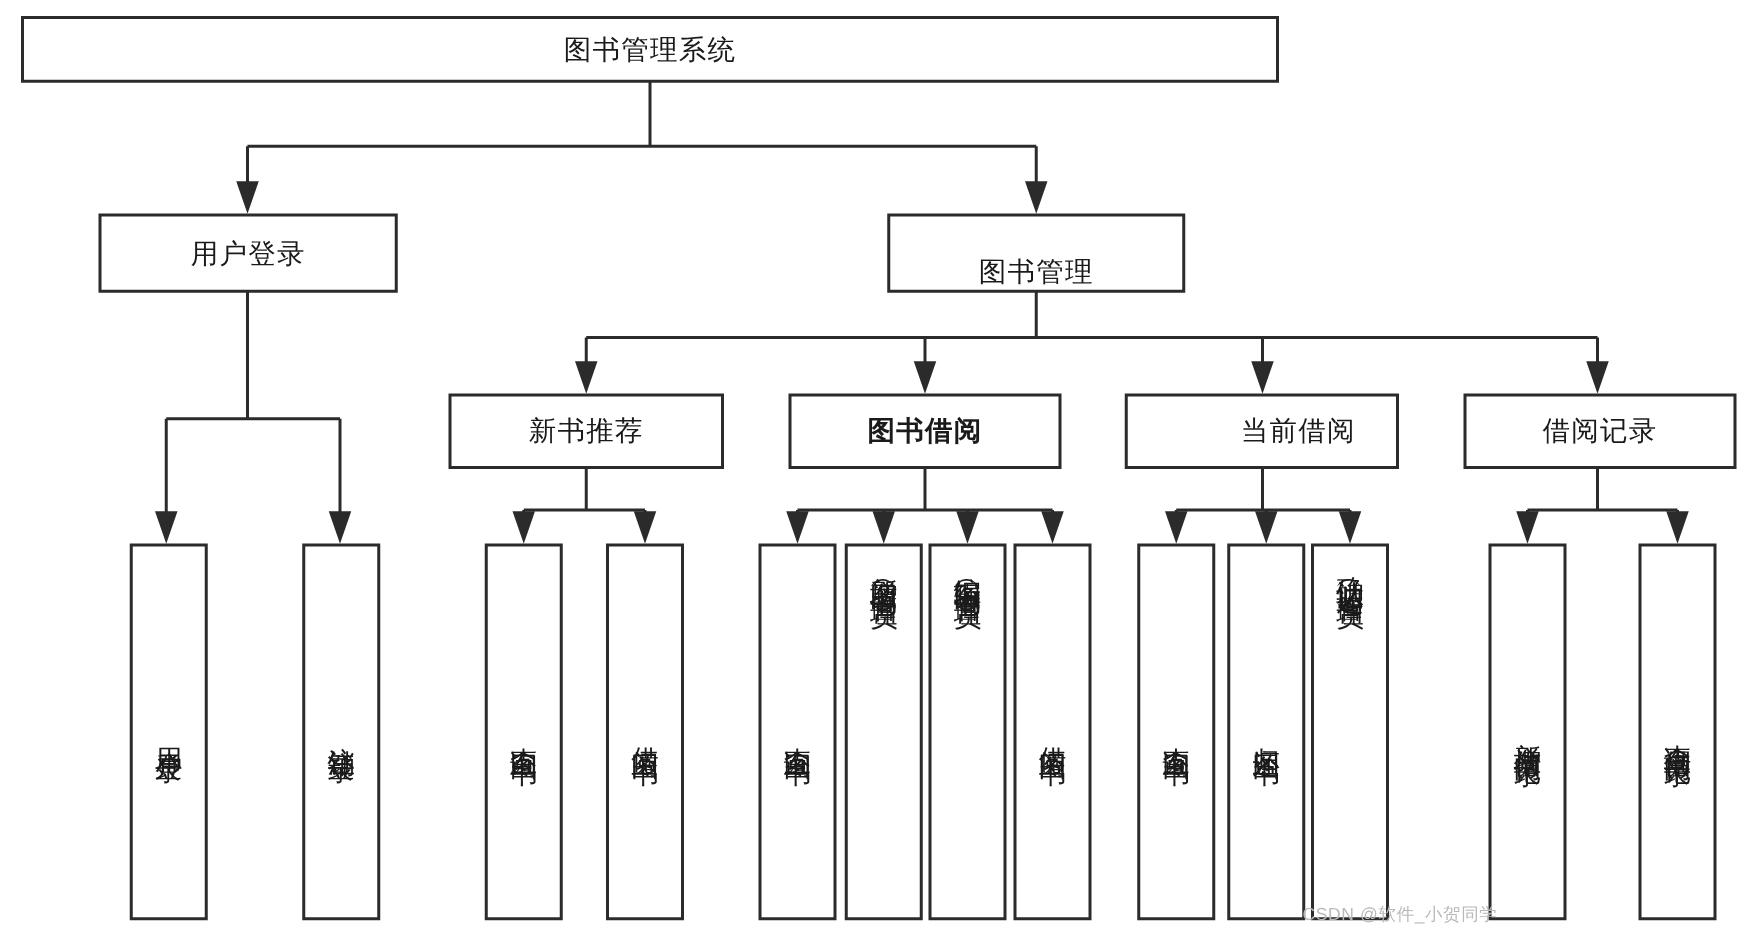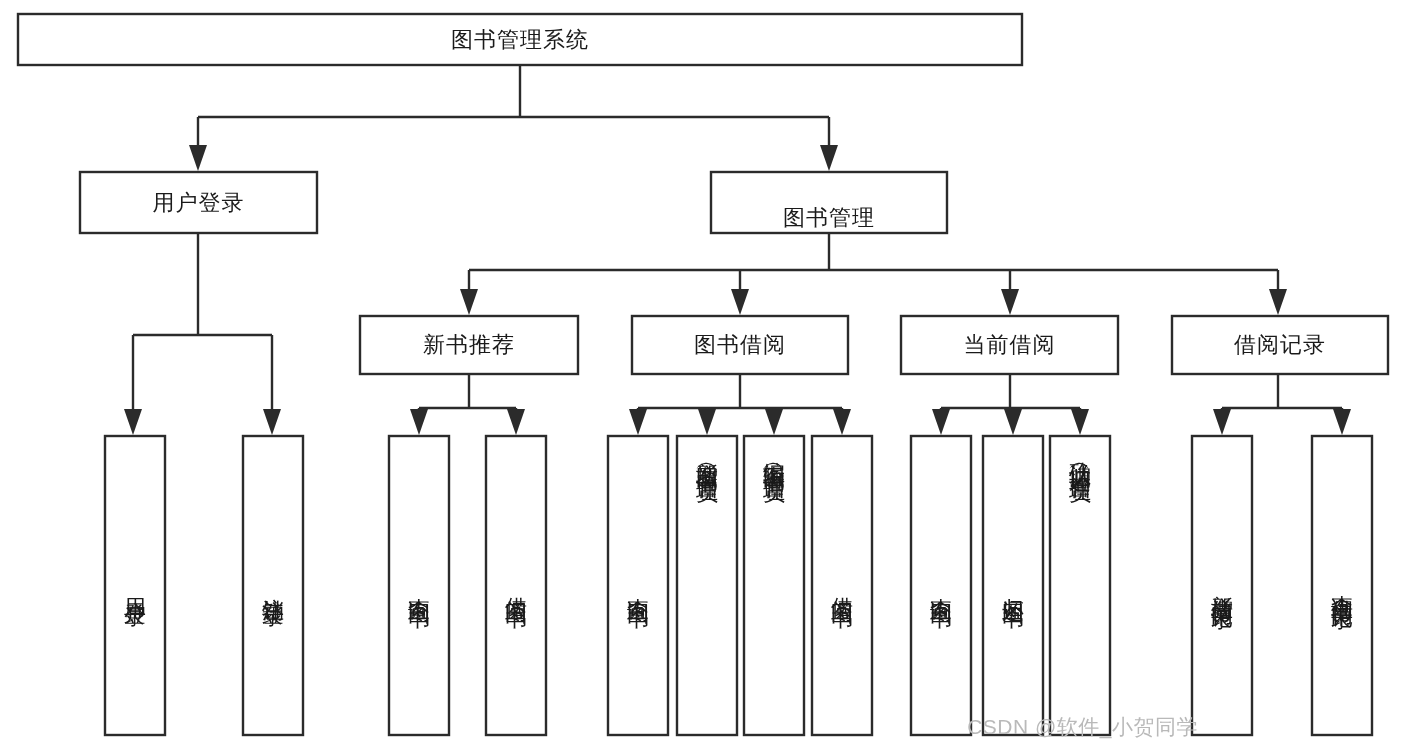--- a/index.html
+++ b/index.html
@@ -72,21 +72,21 @@
     font-size: 22px;
     color: #1a1a1a;
     letter-spacing: 1px;
     white-space: nowrap;
   }
   #watermark {
     position: absolute;
     right: 10px;
     bottom: 6px;
     font-family: "Liberation Sans", "DejaVu Sans", sans-serif;
-    font-size: 21px;
+    font-size: 14px;
     color: #b9b9b9;
     letter-spacing: 0.5px;
     white-space: nowrap;
   }
 </style>
 </head>
 <body>
 
 <div id="diagram-root">
 
@@ -190,25 +190,25 @@
   </div>
 
   <div class="hlabel-wrap" style="left:711px; top:172px; width:236px; height:61px;align-items:flex-end;">
     <span class="hlabel-text">图书管理</span>
   </div>
 
   <div class="hlabel-wrap" style="left:360px; top:316px; width:218px; height:58px;align-items:center;">
     <span class="hlabel-text">新书推荐</span>
   </div>
 
-  <div class="hlabel-wrap" style="left:632px; top:316px; width:216px; height:58px;">
+  <div class="hlabel-wrap" style="left:632px; top:316px; width:216px; height:58px;font-weight:bold;">
     <span class="hlabel-text">图书借阅</span>
   </div>
 
-  <div class="hlabel-wrap" style="left:901px; top:316px; width:217px; height:58px;text-align:center;">
+  <div class="hlabel-wrap" style="left:930px; top:316px; width:217px; height:58px;text-align:center;">
     <span class="hlabel-text">当前借阅</span>
   </div>
 
   <div class="hlabel-wrap" style="left:1172px; top:316px; width:216px; height:58px;border-radius:23px;">
     <span class="hlabel-text">借阅记录</span>
   </div>
 
   <div class="vlabel-wrap" style="left:105px; top:436px; width:60px; height:299px; align-items:center;">
     <span class="vlabel-text">用户登录</span>
   </div>

